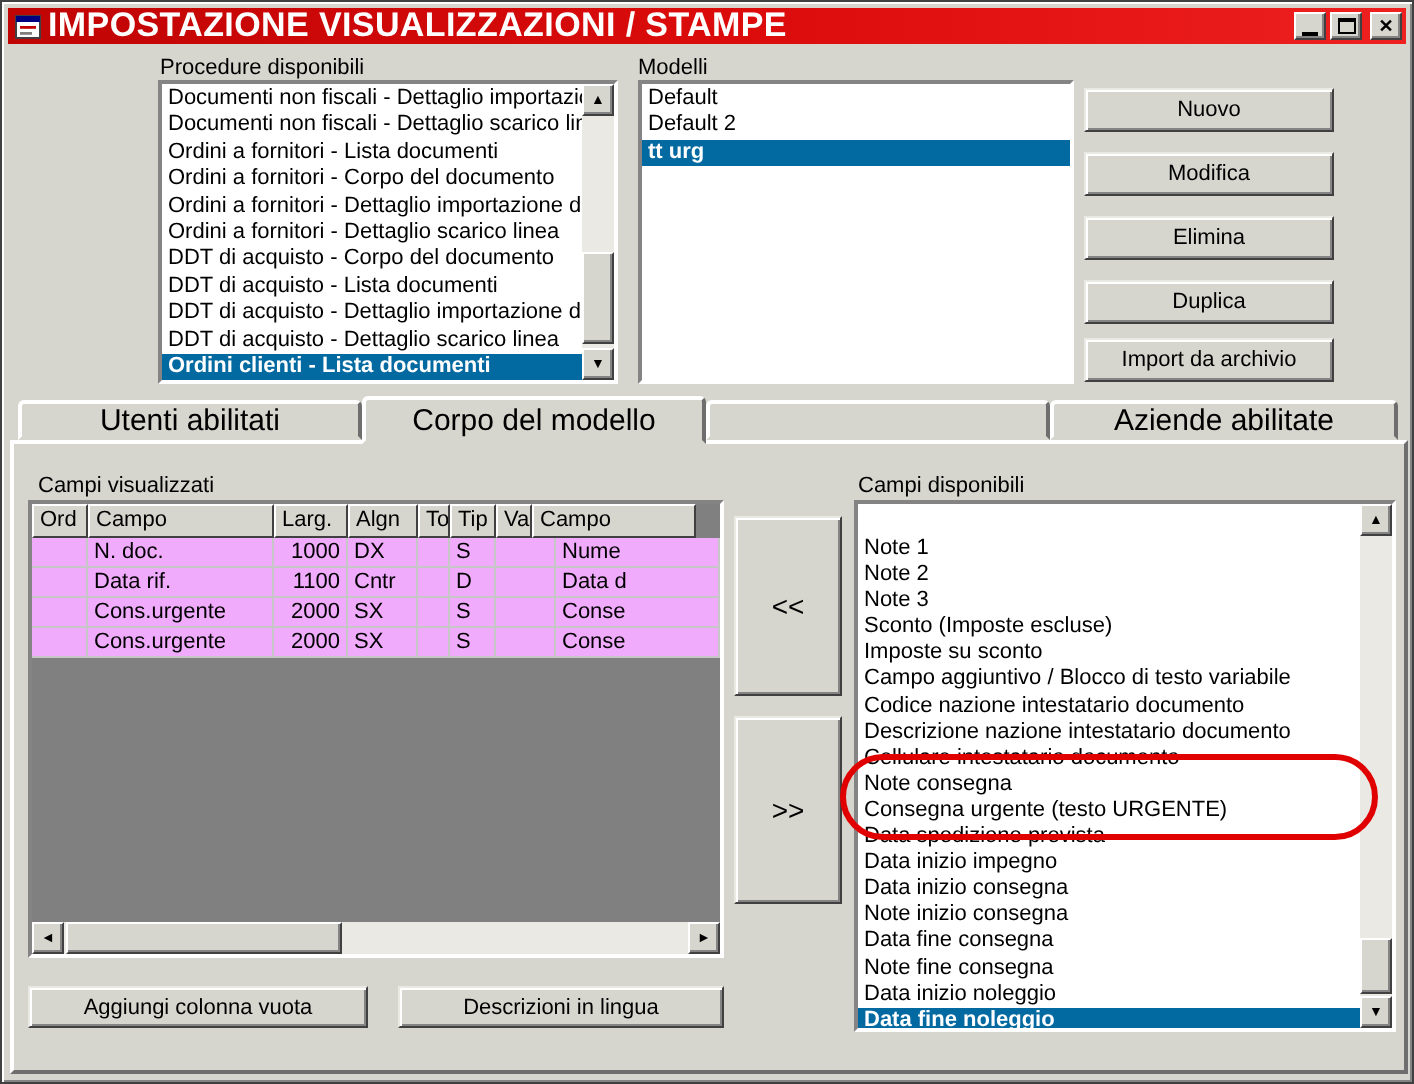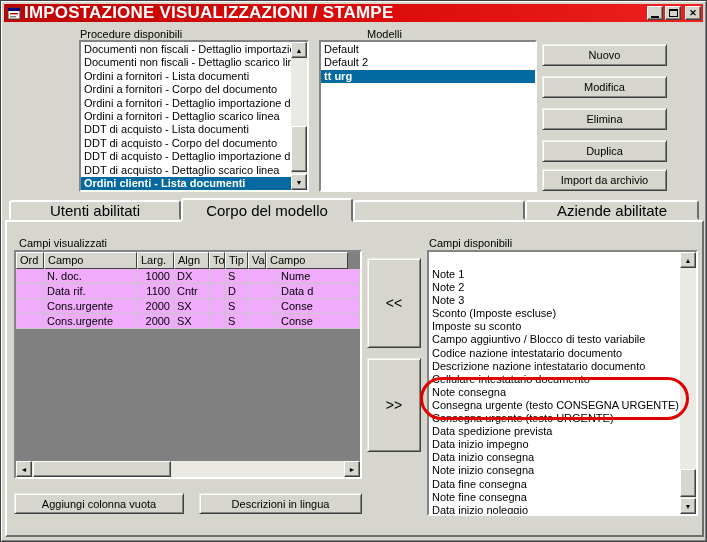--- a/index.html
+++ b/index.html
@@ -137,32 +137,32 @@
       <span class="winbtn">
           <span class="g-max"></span>
         </span>
       <span class="winbtn close">
           <span class="g-close">✕</span>
         </span>
     </span>
   </div>
 
   <div class="label" style="left:79px; top:27px;">Procedure disponibili</div>
-  <div class="label" style="left:318px; top:27px;margin-left:48px;">Modelli</div>
+  <div class="label" style="left:318px; top:27px;">Modelli</div>
 
   <div class="sunken" style="left:78px; top:39px; width:230px; height:152px;">
     <div class="lb-pad lb-inner" style="right:16px;">
         <div class="lb-item">Documenti non fiscali - Dettaglio importazione</div>
         <div class="lb-item">Documenti non fiscali - Dettaglio scarico linea</div>
         <div class="lb-item">Ordini a fornitori - Lista documenti</div>
         <div class="lb-item">Ordini a fornitori - Corpo del documento</div>
         <div class="lb-item">Ordini a fornitori - Dettaglio importazione da al</div>
         <div class="lb-item">Ordini a fornitori - Dettaglio scarico linea</div>
+        <div class="lb-item">DDT di acquisto - Corpo del documento</div>
         <div class="lb-item">DDT di acquisto - Lista documenti</div>
-        <div class="lb-item">DDT di acquisto - Corpo del documento</div>
         <div class="lb-item">DDT di acquisto - Dettaglio importazione da a</div>
         <div class="lb-item">DDT di acquisto - Dettaglio scarico linea</div>
         <div class="lb-item selected">Ordini clienti - Lista documenti</div>
       </div>
     <div class="sb-v">
       <div class="sb-btn up">▲</div>
       <div class="sb-thumb" style="left:0; width:16px; bottom:18px; height:46px;"></div>
       <div class="sb-btn down">▼</div>
     </div>
   </div>
@@ -261,21 +261,20 @@
         <div class="lb-item lb-small">Note 1</div>
         <div class="lb-item lb-small">Note 2</div>
         <div class="lb-item lb-small">Note 3</div>
         <div class="lb-item lb-small">Sconto (Imposte escluse)</div>
         <div class="lb-item lb-small">Imposte su sconto</div>
         <div class="lb-item lb-small">Campo aggiuntivo / Blocco di testo variabile</div>
         <div class="lb-item lb-small">Codice nazione intestatario documento</div>
         <div class="lb-item lb-small">Descrizione nazione intestatario documento</div>
         <div class="lb-item lb-small">Cellulare intestatario documento</div>
         <div class="lb-item lb-small">Note consegna</div>
-        <div class="lb-item lb-small">Consegna urgente (testo CONSEGNA URGENTE)</div>
         <div class="lb-item lb-small">Consegna urgente (testo URGENTE)</div>
         <div class="lb-item lb-small">Data spedizione prevista</div>
         <div class="lb-item lb-small">Data inizio impegno</div>
         <div class="lb-item lb-small">Data inizio consegna</div>
         <div class="lb-item lb-small">Note inizio consegna</div>
         <div class="lb-item lb-small">Data fine consegna</div>
         <div class="lb-item lb-small">Note fine consegna</div>
         <div class="lb-item lb-small">Data inizio noleggio</div>
         <div class="lb-item lb-small selected">Data fine noleggio</div>
       </div>

